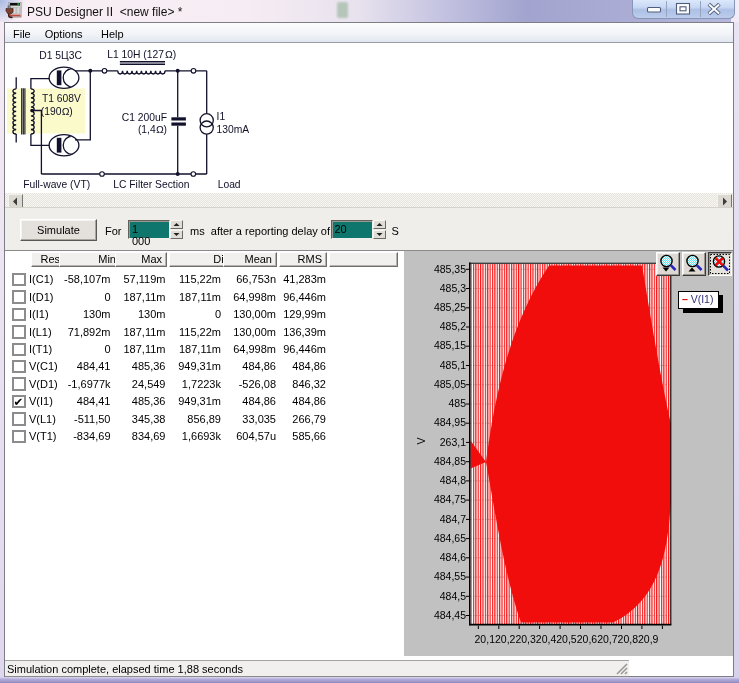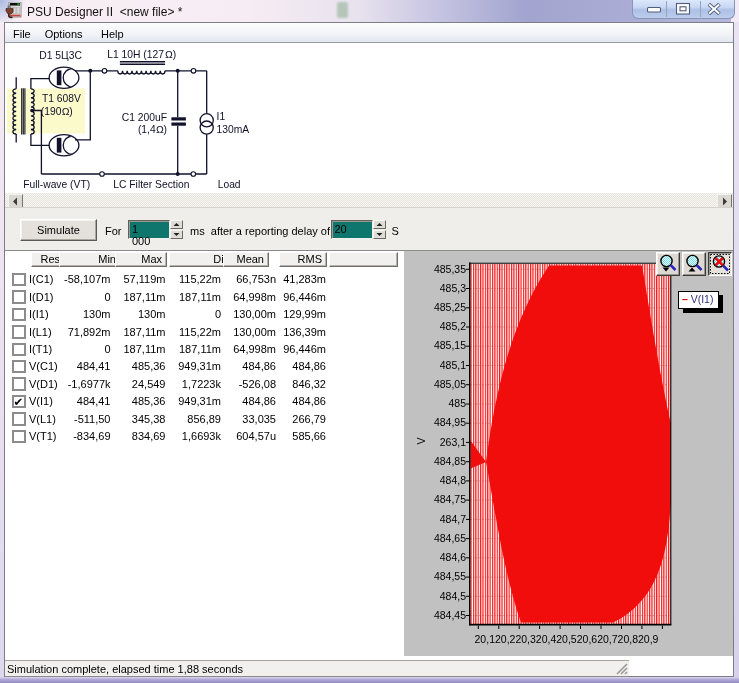--- a/index.html
+++ b/index.html
@@ -227,21 +227,21 @@
       </div>
 <div class="hc" style="left:59px;top:251.5px;width:62px;">
         <span class="hr">Min</span>
       </div>
 <div class="hc" style="left:114.5px;top:251.5px;width:52.5px;">
         <span class="hr">Max</span>
       </div>
 <div class="hc" style="left:168.5px;top:251.5px;width:66px;">
         <span class="hr">Diff</span>
       </div>
-<div class="hc" style="left:223px;top:251.5px;width:46px;">
+<div class="hc" style="left:223px;top:251.5px;width:54px;">
         <span class="hr">Mean</span>
       </div>
 <div class="hc" style="left:278.5px;top:251.5px;width:48.5px;">
         <span class="hr">RMS</span>
       </div>
 <div class="hc" style="left:328.5px;top:251.5px;width:69.5px;"></div>
 <div class="cb" style="left:12px;top:272.9px"></div>
       <div class="ct" style="left:29px;top:273.3px">I(C1)</div>
       <div class="ct num" style="right:628.5px;top:273.3px">-58,107m</div>
       <div class="ct num" style="right:573.5px;top:273.3px">57,119m</div>

